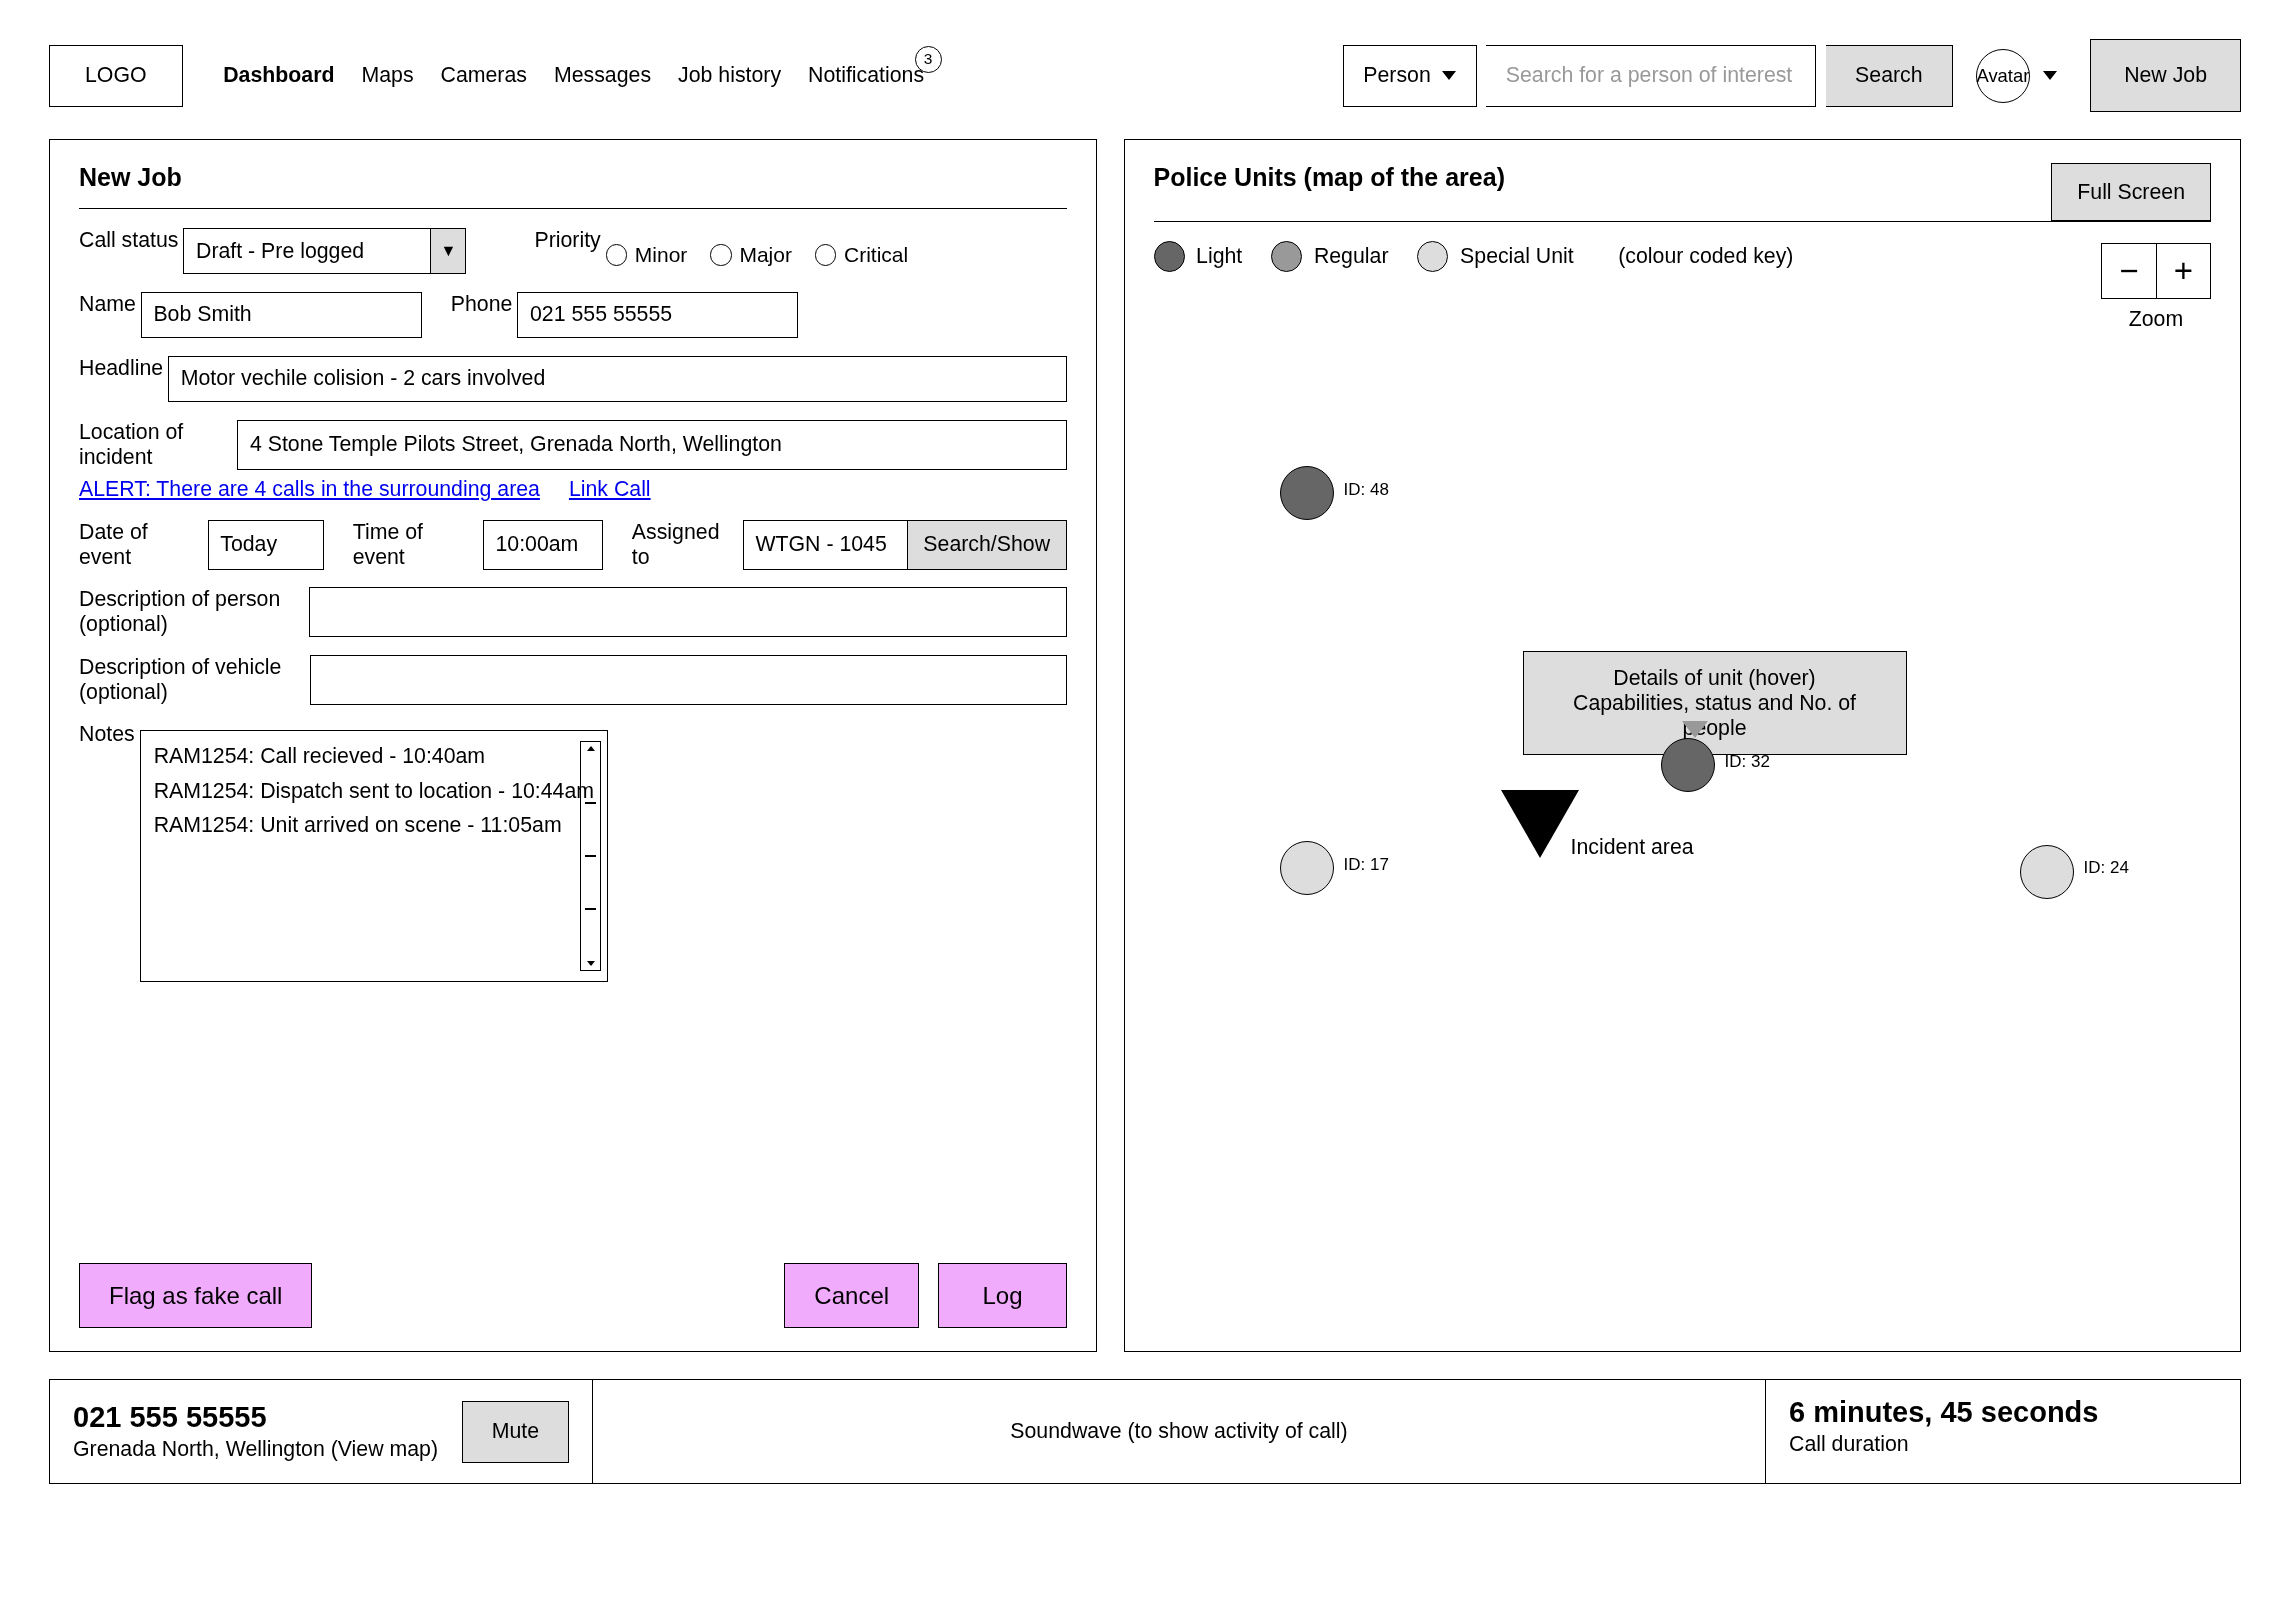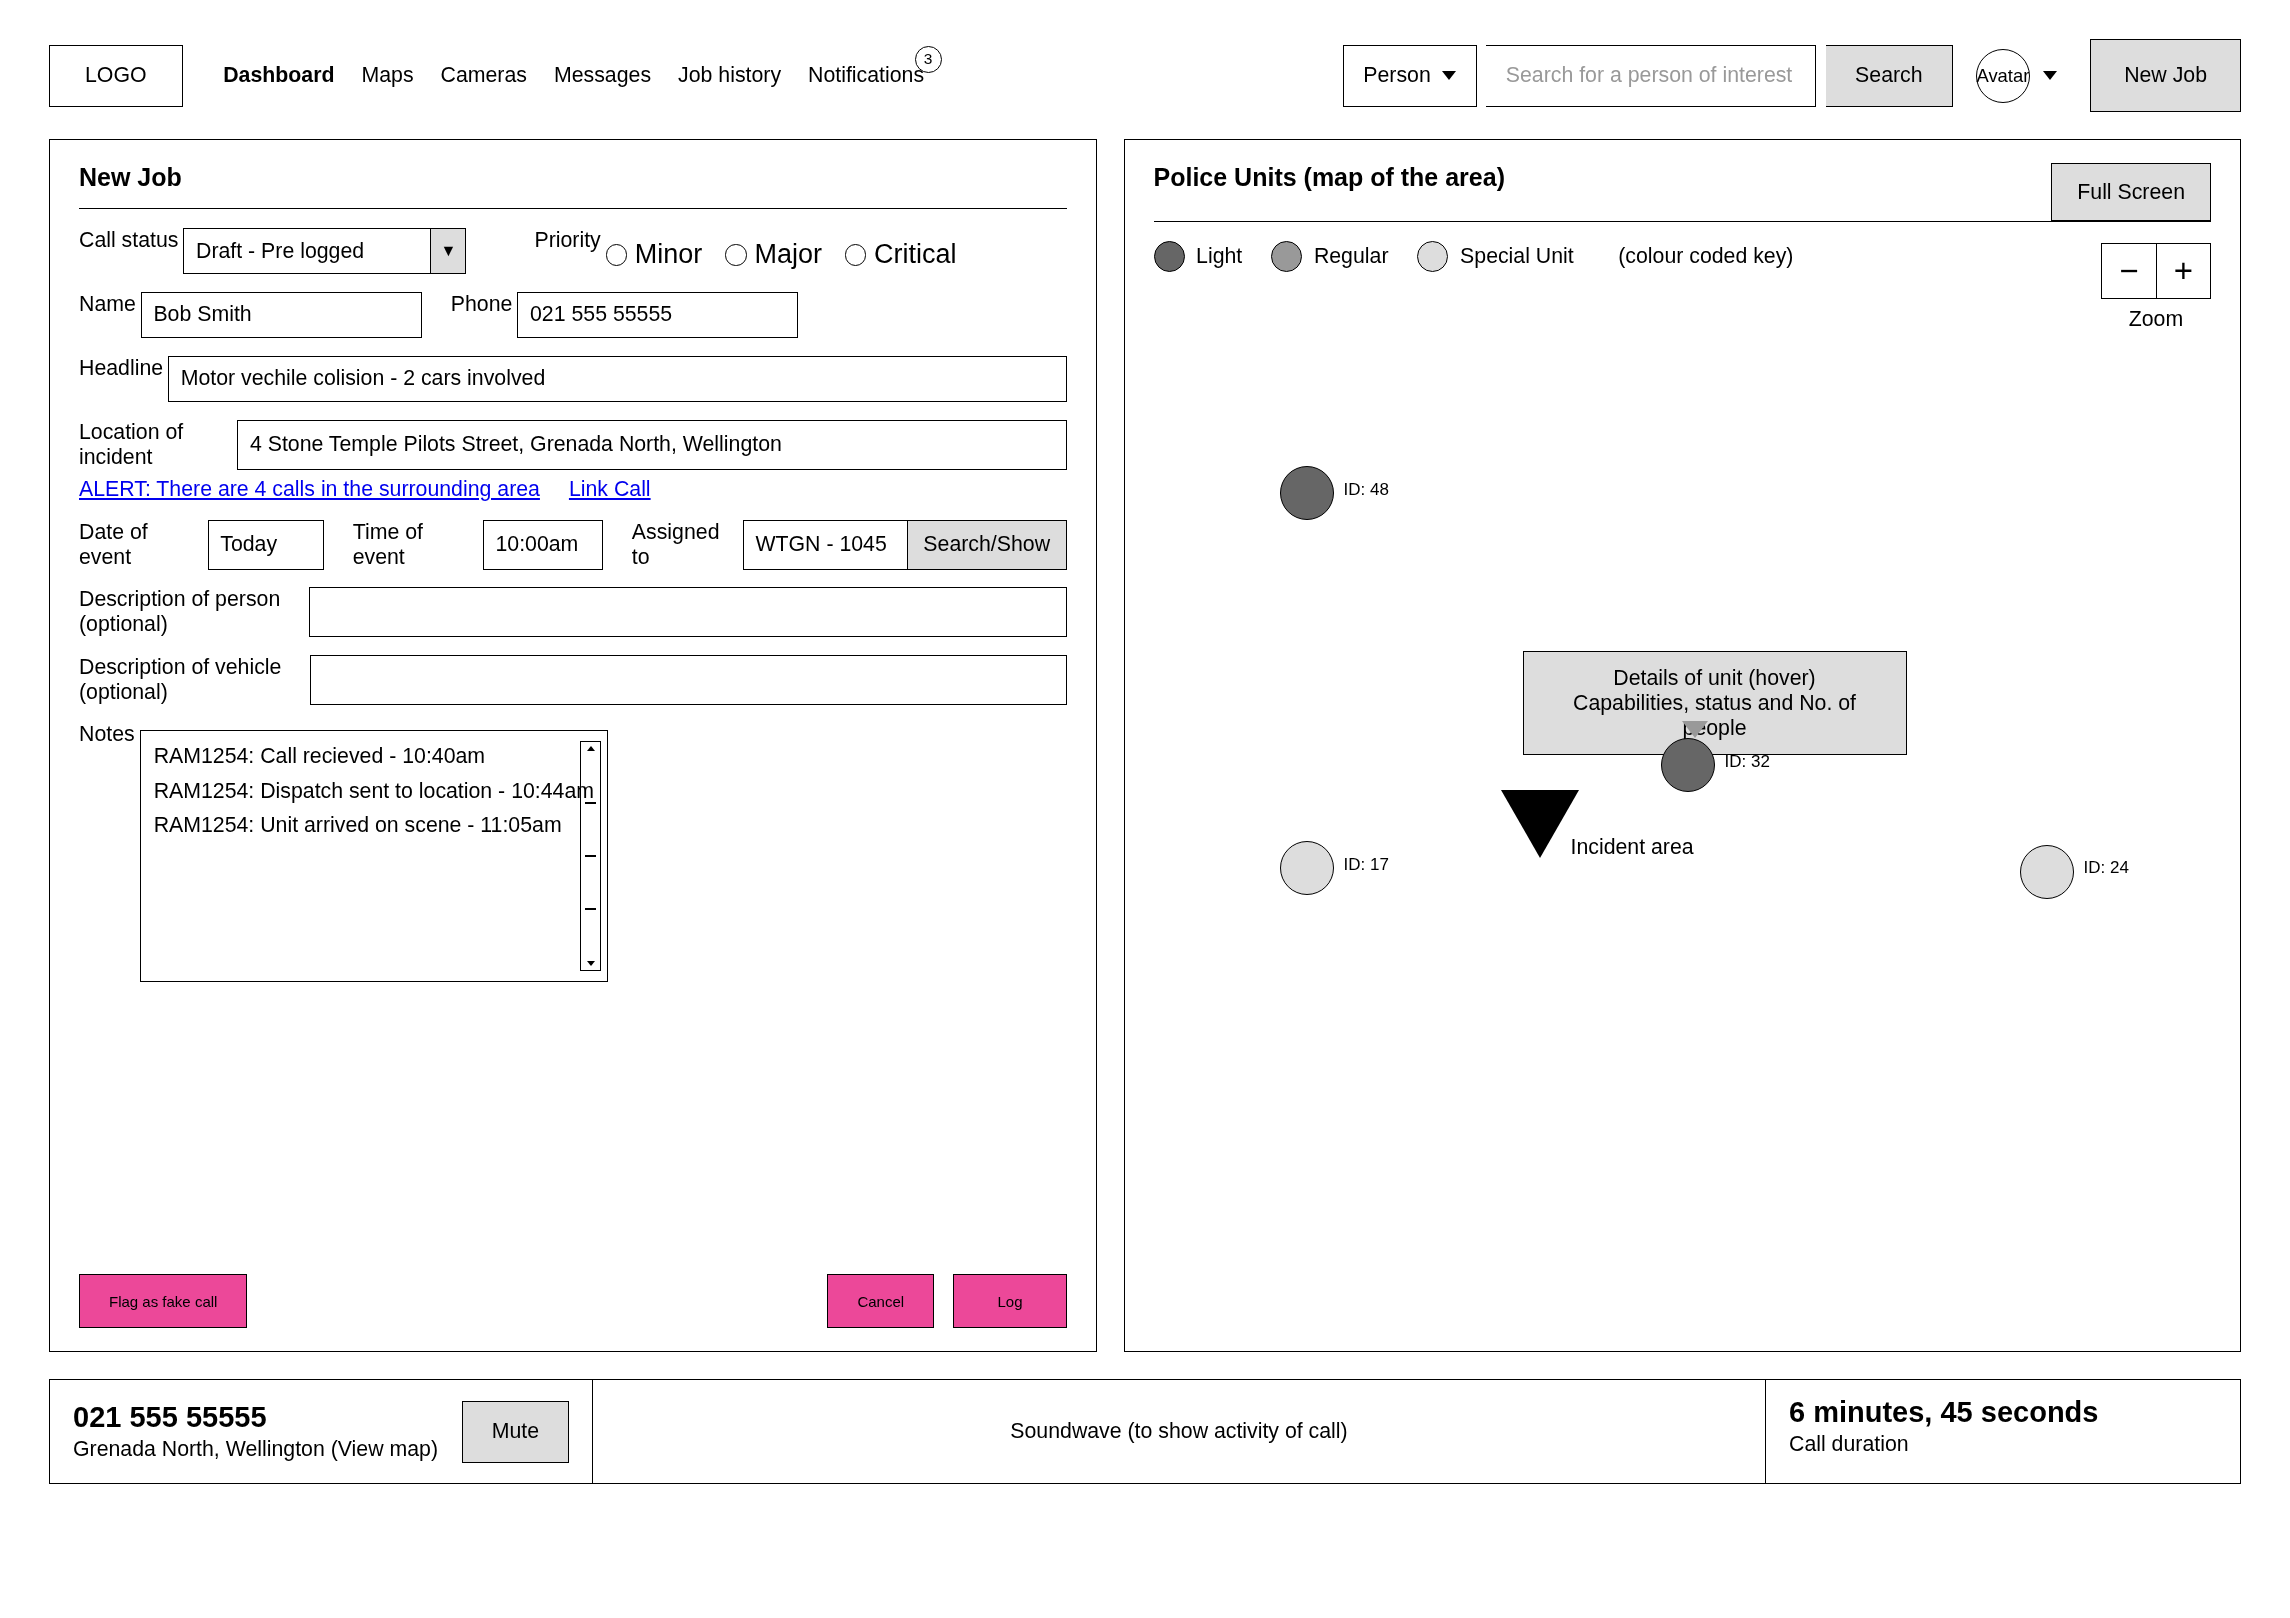--- a/index.html
+++ b/index.html
@@ -40,38 +40,38 @@
 .select-input { border: 1.9px solid #000; padding: 9.7px 11.6px; font-size: 21.3px; width: 248px; }
 .select-arrow { border: 1.9px solid #000; border-left: none; width: 35px; background: #ddd; display: flex; align-items: center; justify-content: center; }
 .text-input { border: 1.9px solid #000; padding: 9.7px 11.6px; font-size: 21.3px; background: #fff; }
 .w-290 { width: 281px; }
 .w-full { width: 100%; }
 .w-120 { width: 116px; }
 .w-140 { width: 120px; }
 .w-170 { width: 165px; }
 
 .radio-row { display: flex; gap: 23px; align-items: center; margin-top: 7.8px; }
-.radio-item { display: flex; align-items: center; gap: 7.8px; font-size: 27px; text-align: right; }
+.radio-item { display: flex; align-items: center; gap: 7.8px; font-size: 21px; text-align: right; }
 .radio-circle { width: 21.3px; height: 21.3px; border: 1.9px solid #000; border-radius: 50%; }
 
 .alert-row { display: flex; gap: 29px; margin: 7.8px 0 17.5px 0; }
 .alert-link { color: #0000EE; text-decoration: underline; font-size: 21.3px; cursor: pointer; }
 
 .assigned-group { display: flex; }
 .assigned-btn { border: 1.9px solid #000; border-left: none; padding: 9.7px 15.5px; font-size: 21.3px; background: #ddd; cursor: pointer; }
 
 .notes-box { border: 1.9px solid #000; padding: 13px; height: 252px; position: relative; margin-top: 7.8px; }
 .notes-line { font-size: 21.3px; margin-bottom: 9.7px; }
 .notes-scroll { position: absolute; right: 5.8px; top: 9.7px; bottom: 9.7px; width: 21.3px; border: 1.9px solid #000; display: flex; flex-direction: column; align-items: center; justify-content: space-between; padding: 3.9px 0; }
 .scroll-arrow-up { width: 0; height: 0; border-left: 4.9px solid transparent; border-right: 4.9px solid transparent; border-bottom: 5.8px solid #000; }
 .scroll-arrow-down { width: 0; height: 0; border-left: 4.9px solid transparent; border-right: 4.9px solid transparent; border-top: 5.8px solid #000; }
 .scroll-line { width: 11.6px; height: 1.9px; background: #000; }
 
 .action-buttons { position: absolute; bottom: 23px; left: 29px; right: 29px; display: flex; }
-.btn { border: 1.9px solid #000; padding: 17.5px 29px; font-size: 15px; background: #ec4899; cursor: pointer; }
+.btn { border: 1.9px solid #000; padding: 17.5px 29px; font-size: 24px; background: #f0abfc; cursor: pointer; }
 .btn-right-group { margin-left: auto; display: flex; gap: 19.4px; }
 .btn-log { padding-left: 43px; padding-right: 43px; }
 
 
 .map-header-row { display: flex; align-items: flex-start; }
 .fullscreen-btn { margin-left: auto; border: 1.9px solid #000; padding: 15.5px 25px; font-size: 21.3px; background: #ddd; cursor: pointer; }
 .legend { display: flex; gap: 29px; align-items: center; margin-top: 7.8px; margin-bottom: 9.7px; }
 .legend-item { display: flex; align-items: center; gap: 11.6px; font-size: 21.3px; }
 .legend-circle { width: 31px; height: 31px; border: 1.9px solid #000; border-radius: 50%; }
 .fill-dark { background: #666; }

